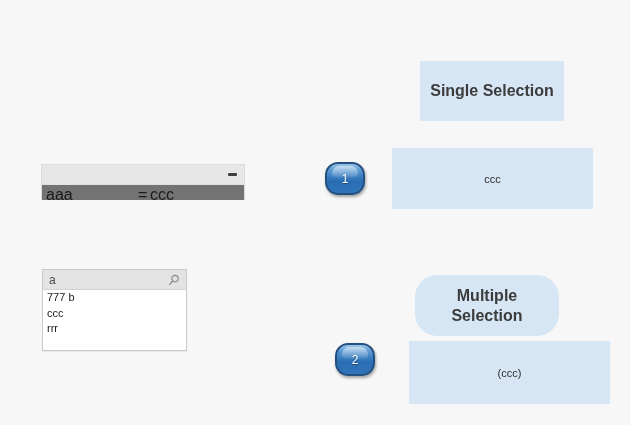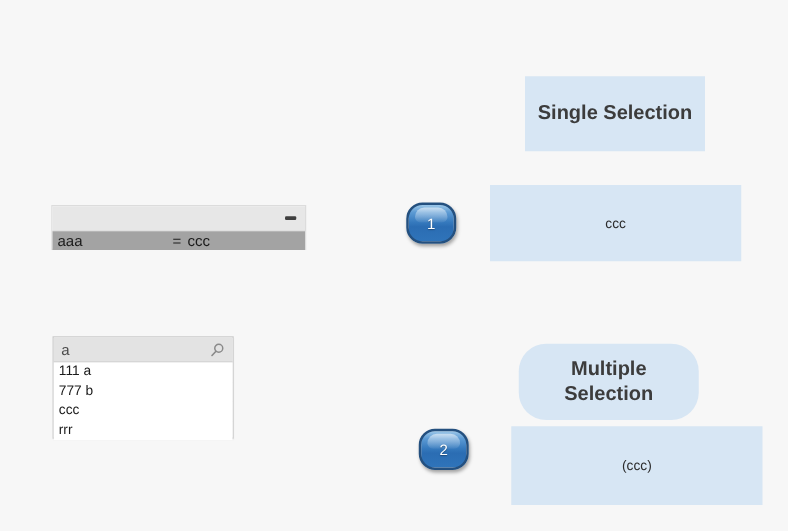--- a/index.html
+++ b/index.html
@@ -17,21 +17,21 @@
     border:1px solid #dcdcdc;background:#fff;box-sizing:border-box;
   }
   .cursel-header{
     height:19px;background:#e7e7e7;border-bottom:1px solid #e0e0e0;
     display:flex;align-items:center;justify-content:flex-end;padding:0 7px;
   }
   .minus-icon{
     width:9px;height:3px;background:#3f3f3f;border-radius:1px;display:block;cursor:pointer;
   }
   .cursel-body{
-    position:relative;height:15px;background:#a3a3a3;font-size:12px;color:#1a1a1a;
+    position:relative;height:15px;background:#737373;font-size:16px;color:#1a1a1a;
   }
   .cursel-field{position:absolute;left:4px;top:1px;}
   .cursel-op{position:absolute;left:96px;top:1px;}
   .cursel-value{position:absolute;left:108px;top:1px;}
 
   
   .listbox{
     left:42px;top:269px;width:145px;height:82px;
     border:1px solid #c9c9c9;background:#fff;box-sizing:border-box;
     box-shadow:0 1px 1px rgba(0,0,0,0.05);
@@ -98,21 +98,20 @@
 
 <div class="abs listbox">
   <div class="listbox-header">
     <span>a</span>
     <svg class="search-icon" viewBox="0 0 12 12">
       <circle cx="7" cy="4.6" r="3.2" fill="none" stroke="#8a8a8a" stroke-width="1.2"></circle>
       <line x1="4.6" y1="7.2" x2="1.6" y2="10.4" stroke="#8a8a8a" stroke-width="1.3" stroke-linecap="round"></line>
     </svg>
   </div>
   <div class="listbox-items">
-    <div class="listbox-item">111 a</div>
     <div class="listbox-item">777 b</div>
     <div class="listbox-item">ccc</div>
     <div class="listbox-item">rrr</div>
   </div>
 </div>
 
 <div class="badge badge-1">
   <span>1</span>
 </div>
 <div class="badge badge-2">

